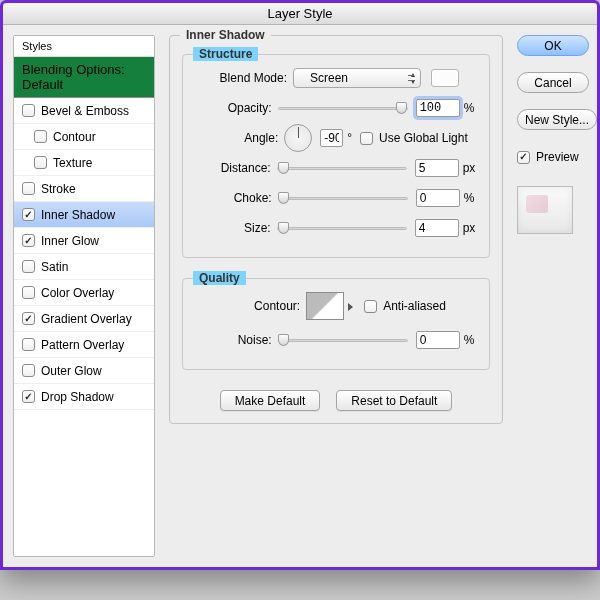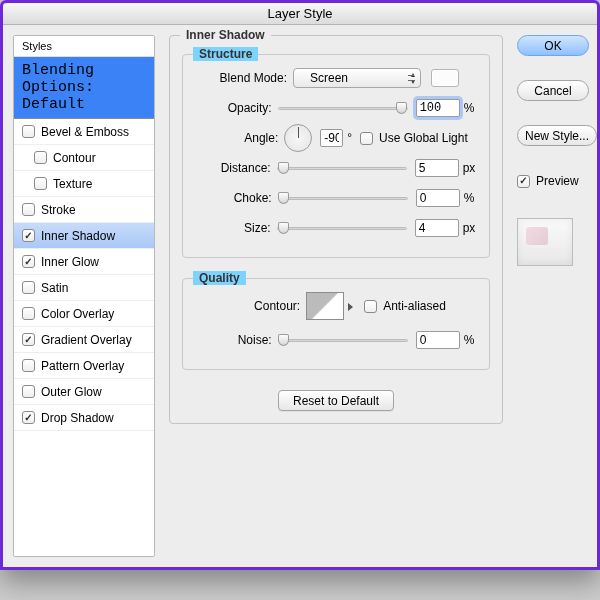--- a/index.html
+++ b/index.html
@@ -48,24 +48,23 @@
     overflow: hidden;
   }
   .side-header {
     padding: 4px 8px;
     font-size: 11px;
     border-bottom: 1px solid #ddd;
     background: #fff;
   }
   .side-sub {
     padding: 5px 8px;
-    font-size: 15px;
+    font-size: 13px;
     border-bottom: 1px solid #8a8a8a;
-    background: #3b82f6;
-    font-family: Liberation Mono, monospace;
+    background: #15803d;
   }
   .side-row {
     display: flex;
     align-items: center;
     padding: 5px 8px;
     font-size: 12px;
     border-bottom: 1px solid #eee;
     height: 26px;
   }
   .side-row.indent { padding-left: 20px; }
@@ -280,21 +279,21 @@
     display: inline-flex;
     align-items: center;
     box-shadow: 0 1px 0 rgba(0,0,0,0.06);
   }
   
   .rightcol {
     flex: 1;
     padding-left: 2px;
     display: flex;
     flex-direction: column;
-    gap: 24px;
+    gap: 16px;
     align-items: flex-start;
   }
   .rbtn {
     width: 72px;
     height: 21px;
     border: 1px solid #a4a4a4;
     border-radius: 11px;
     background: linear-gradient(#ffffff, #e7e7e7);
     font-size: 12px;
     display: inline-flex;
@@ -475,20 +474,21 @@
             <div class="slider">
               <div class="track"></div>
                 <div class="thumb" style="left:0px"></div>
             </div>
             <input class="numbox" value="0" style="">
             <span class="unit">%</span>
           </div>
         </div>
 
         <div class="btnrow">
+          <div class="btn">Make Default</div>
           <div class="btn">Reset to Default</div>
         </div>
 
       </div>
     </div>
 
     <div class="rightcol">
       <div class="rbtn primary">OK</div>
       <div class="rbtn">Cancel</div>
       <div class="rbtn" style="width:80px">New Style...</div>

